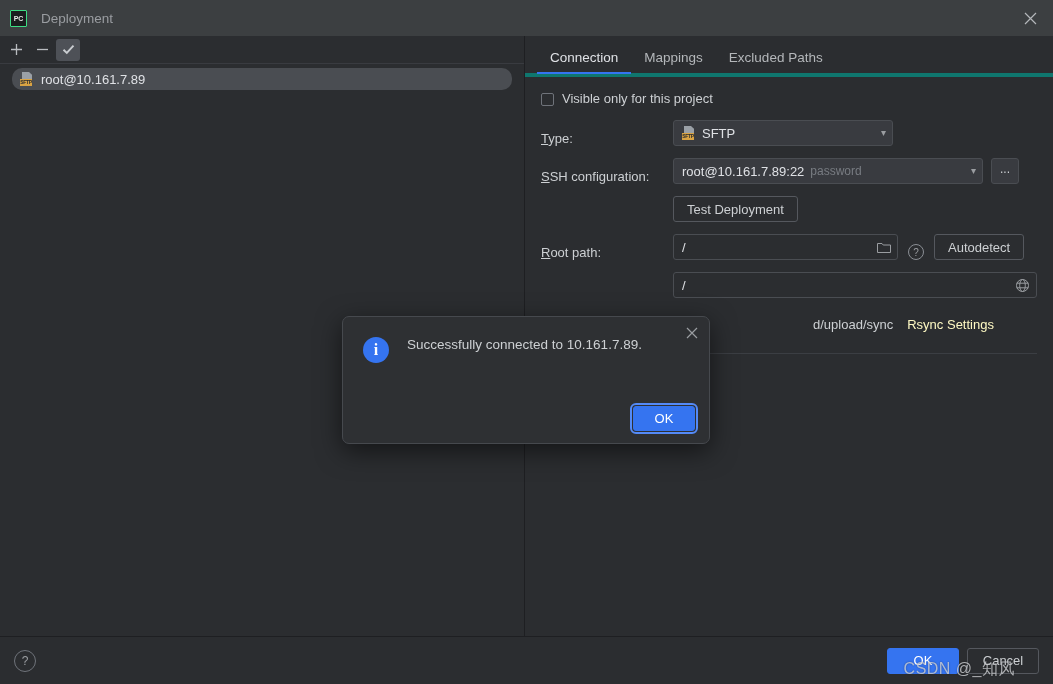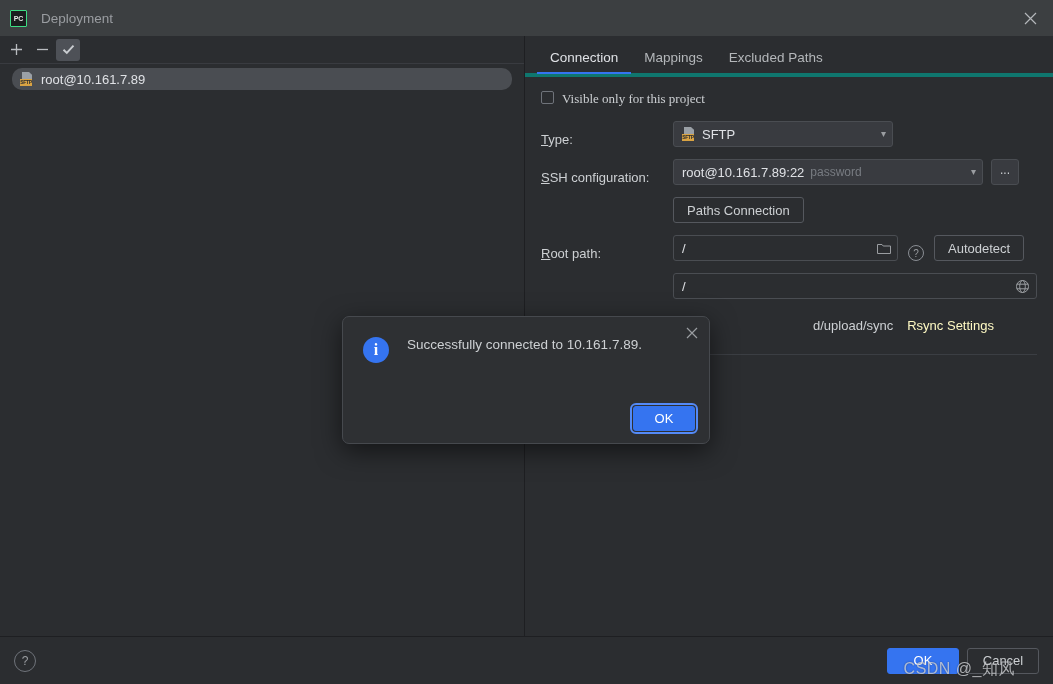--- a/index.html
+++ b/index.html
@@ -162,21 +162,21 @@
     margin-bottom: 12px;
     min-height: 22px;
   }
   .lbl {
     width: 132px; flex: 0 0 132px;
     font-size: 13px;
     color: #cdd0d3;
   }
   .lbl u { text-decoration: underline; text-underline-offset: 1px; }
 
-  .cbrow { display:flex; align-items:flex-start; gap: 8px; margin-bottom: 14px; font-family: Liberation Serif, serif; }
+  .cbrow { display:flex; align-items:flex-end; gap: 8px; margin-bottom: 14px; }
   .checkbox {
     width: 13px; height: 13px;
     border: 1px solid #6f737a;
     border-radius: 2px;
     background: #2b2d30;
     flex: 0 0 13px;
     cursor: default;
   }
   .cbtext { font-size: 13px; color: #cdd0d3; }
 
@@ -459,21 +459,21 @@
           <div class="combo combo-ssh">
             <span>root@10.161.7.89:22</span>
             <span class="muted">password</span>
             <span class="caret">▾</span>
           </div>
           <div class="dots-btn">...</div>
         </div>
 
         <div class="row">
           <div class="lbl"></div>
-          <div class="btn">Paths Connection</div>
+          <div class="btn">Test Deployment</div>
         </div>
 
         <div class="row">
           <div class="lbl"><u>R</u>oot path:</div>
           <div class="textfield tf-root">
             <span>/</span>
             <span class="tf-icon">
               <svg width="14" height="12" viewBox="0 0 14 12">
                   <path d="M0.5 2.5 h4.5 l1.2 1.5 h7.3 v7.5 h-13 z" fill="none" stroke="#9a9da1" stroke-width="1"></path>
                 </svg>

